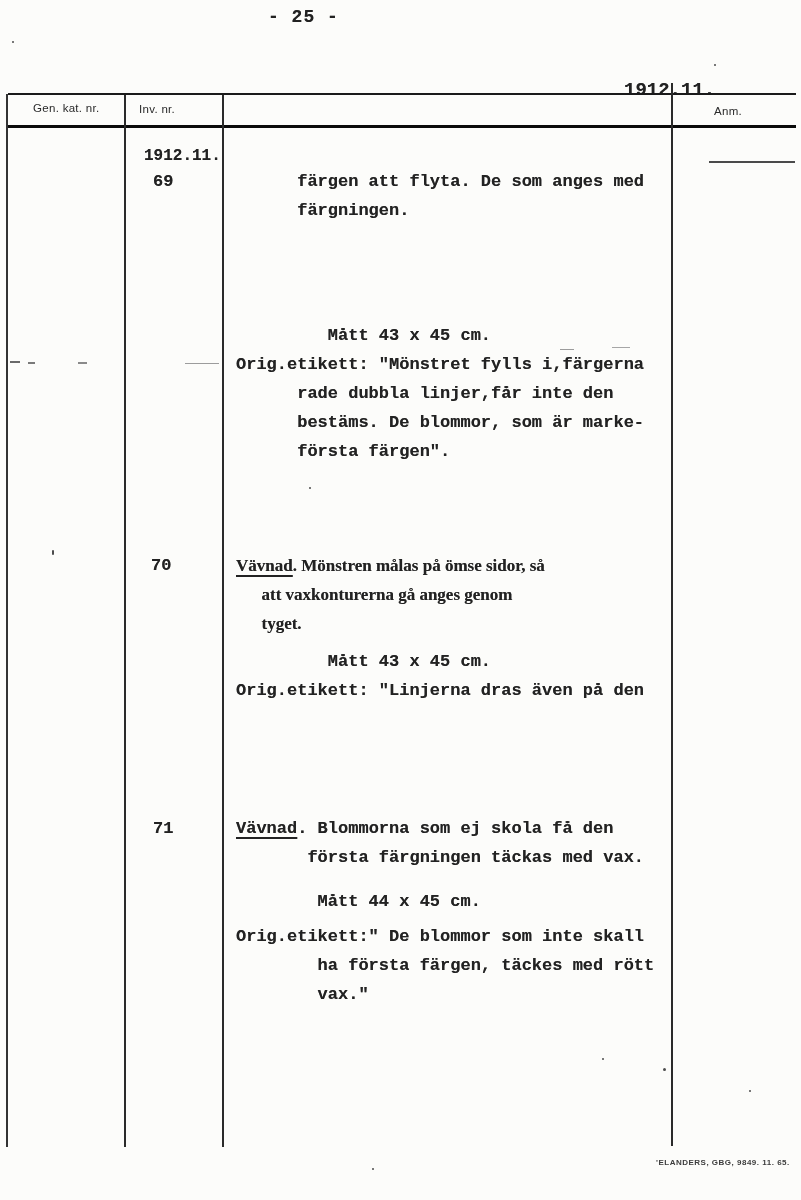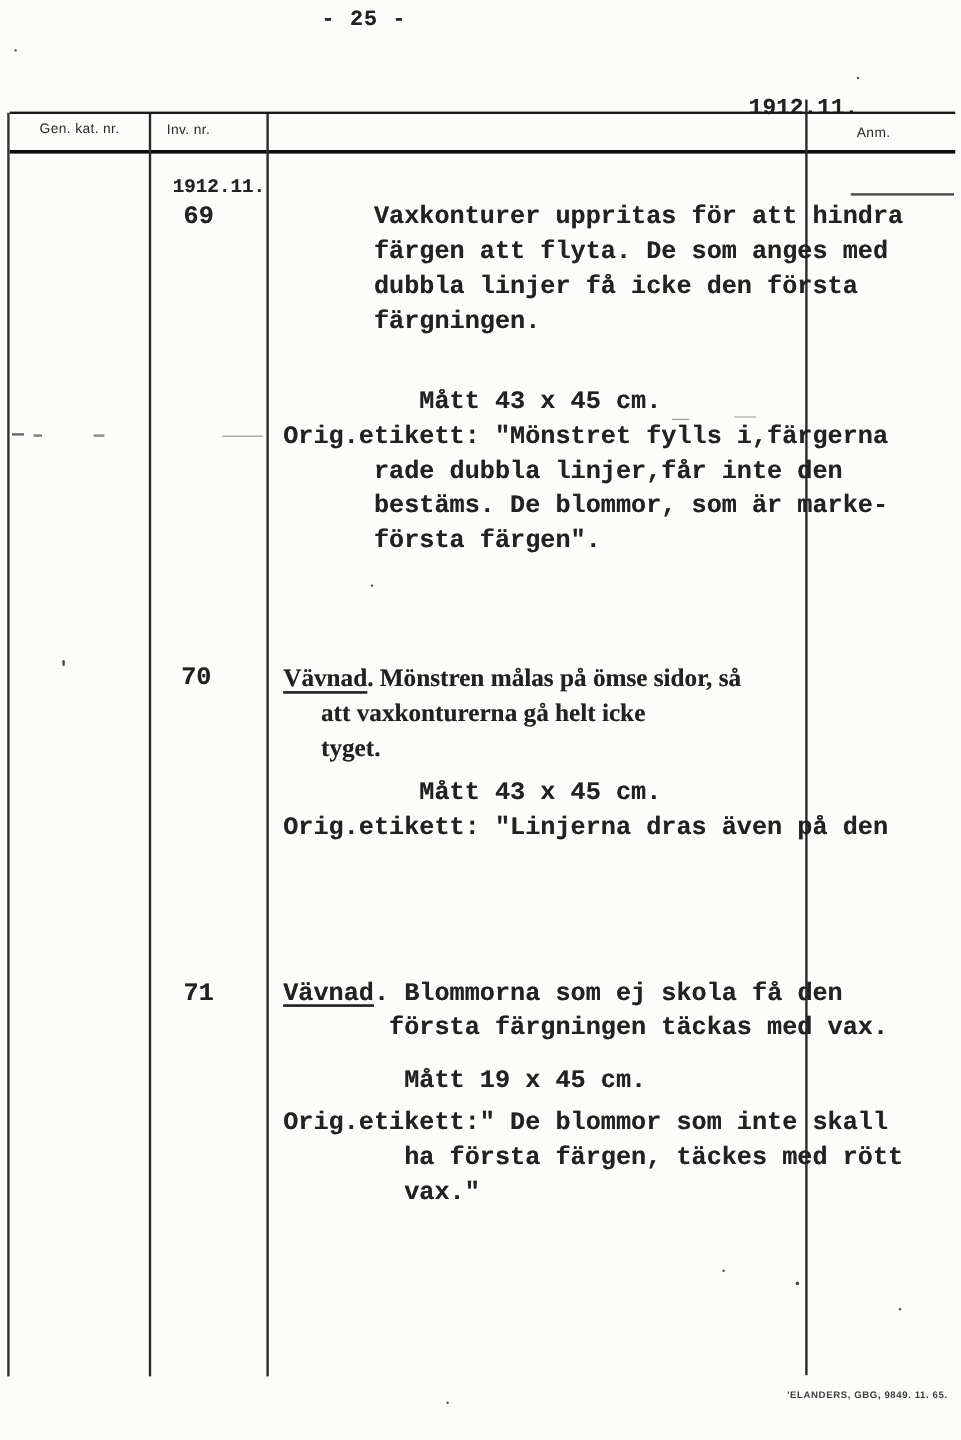--- a/index.html
+++ b/index.html
@@ -10,21 +10,21 @@
     background:#fcfcfa;
     overflow:hidden;
     font-family:"Liberation Mono","DejaVu Sans Mono",monospace;
     color:#1f1f1f;
   }
   
   .tw{
     position:absolute;
     font-family:"Liberation Mono","DejaVu Sans Mono",monospace;
     font-weight:700;
-    font-size:21px;
+    font-size:17px;
     line-height:29px;
     white-space:pre;
     color:#222;
     text-shadow:0 0 .5px rgba(20,20,20,.55);
   }
   .tline{white-space:pre;}
   .u{text-decoration:underline;text-underline-offset:4px;text-decoration-thickness:1.5px;}
   
   .form-label{
     position:absolute;
@@ -98,32 +98,32 @@
   <div class="vline" id="vline-2"></div>
   <div class="vline" id="vline-3"></div>
 
   <div class="form-label" id="h-gen">Gen. kat. nr.</div>
   <div class="form-label" id="h-inv">Inv. nr.</div>
   <div class="form-label" id="h-anm">Anm.</div>
 
   <div class="tw" id="group-label">1912.11.</div>
 
   <div class="tw" id="inv-0">69</div>
-  <div class="tw block" id="e0-desc"><div class="tline">      Vaxkonturer uppritas för att hindra</div><div class="tline">      färgen att flyta. De som anges med</div><div class="tline">      dubbla linjer få icke den första</div><div class="tline">      färgningen.</div></div>
+  <div class="tw block" id="e0-desc"><div class="tline">      färgen att flyta. De som anges med</div><div class="tline">      färgningen.</div></div>
   <div class="tw block" id="e0-matt">         Mått 43 x 45 cm.</div>
   <div class="tw block" id="e0-orig"><div class="tline">Orig.etikett: "Mönstret fylls i,färgerna</div><div class="tline">      rade dubbla linjer,får inte den</div><div class="tline">      bestäms. De blommor, som är marke-</div><div class="tline">      första färgen".</div></div>
 
   <div class="tw" id="inv-1">70</div>
-  <div class="tw block" id="e1-desc"><div class="tline"><span class="u">Vävnad</span>. Mönstren målas på ömse sidor, så</div><div class="tline">      att vaxkonturerna gå helt icke</div><div class="tline">      tyget.</div></div>
+  <div class="tw block" id="e1-desc"><div class="tline"><span class="u">Vävnad</span>. Mönstren målas på ömse sidor, så</div><div class="tline">      att vaxkonturerna gå anges genom</div><div class="tline">      tyget.</div></div>
   <div class="tw block" id="e1-matt">         Mått 43 x 45 cm.</div>
   <div class="tw block" id="e1-orig"><div class="tline">Orig.etikett: "Linjerna dras även på den</div></div>
 
   <div class="tw" id="inv-2">71</div>
   <div class="tw block" id="e2-desc"><div class="tline"><span class="u">Vävnad</span>. Blommorna som ej skola få den</div><div class="tline">       första färgningen täckas med vax.</div></div>
-  <div class="tw block" id="e2-matt">        Mått 19 x 45 cm.</div>
+  <div class="tw block" id="e2-matt">        Mått 44 x 45 cm.</div>
   <div class="tw block" id="e2-orig"><div class="tline">Orig.etikett:" De blommor som inte skall</div><div class="tline">        ha första färgen, täckes med rött</div><div class="tline">        vax."</div></div>
 
   <div id="printer-mark">'ELANDERS, GBG, 9849. 11. 65.</div>
 
   <div class="art" id="art-anm-line"></div>
   <div class="art" id="art-dash-a"></div>
   <div class="art" id="art-dash-b"></div>
   <div class="art" id="art-dash-c"></div>
   <div class="art" id="art-dash-d"></div>
   <div class="art" id="art-dash-e"></div>

